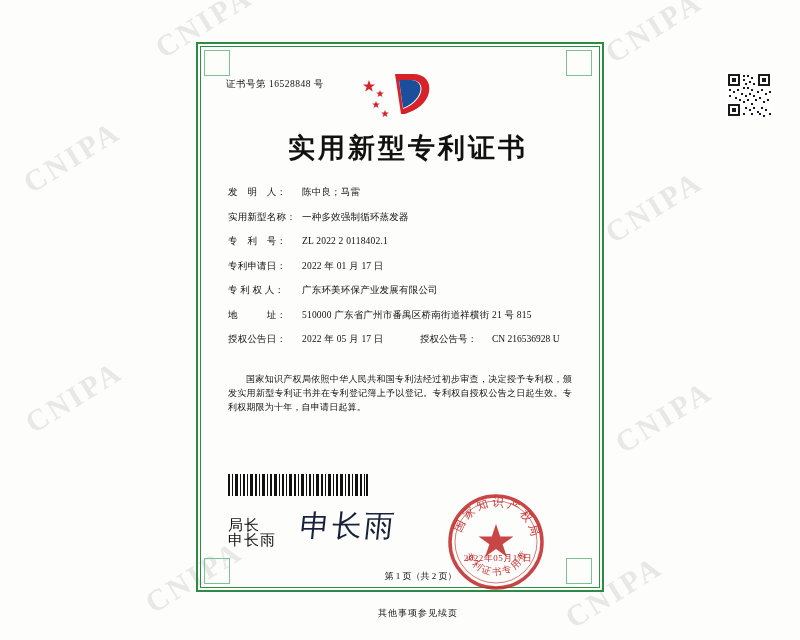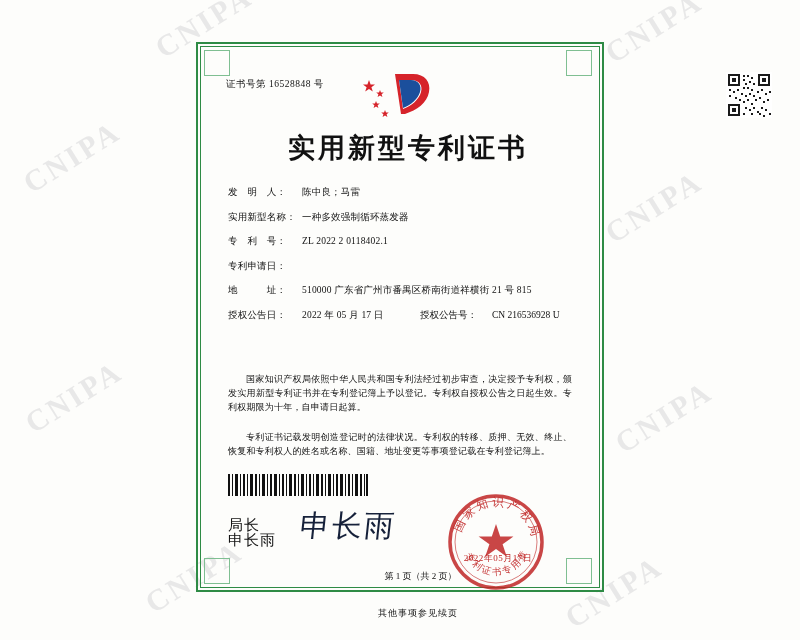--- a/index.html
+++ b/index.html
@@ -333,35 +333,39 @@
     <div class="frow">
       <div class="flabel">实用新型名称：</div>
       <div class="fval">一种多效强制循环蒸发器</div>
     </div>
     <div class="frow">
       <div class="flabel">专　利　号：</div>
       <div class="fval">ZL 2022 2 0118402.1</div>
     </div>
     <div class="frow">
       <div class="flabel">专利申请日：</div>
+      <div class="fval">2022 年 01 月 17 日</div>
+    </div>
+    <div class="frow">
+      <div class="flabel">专 利 权 人：</div>
+      <div class="fval">广东环美环保产业发展有限公司</div>
     </div>
     <div class="frow">
       <div class="flabel">地　　　址：</div>
       <div class="fval">510000  广东省广州市番禺区桥南街道祥横街 21 号 815</div>
     </div>
     <div class="frow frow-split">
       <div class="flabel">授权公告日：</div>
       <div class="fval">2022 年 05 月 17 日</div>
       <div class="flabel2">授权公告号：</div>
       <div class="fval2">CN 216536928 U</div>
     </div>
   </div>
 
   <div class="para p1">国家知识产权局依照中华人民共和国专利法经过初步审查，决定授予专利权，颁发实用新型专利证书并在专利登记簿上予以登记。专利权自授权公告之日起生效。专利权期限为十年，自申请日起算。</div>
-  <div class="para p2">专利证书记载发明创造登记时的法律状况。专利权的转移、质押、无效、终止、恢复和专利权人的姓名或名称、国籍、地址变更等事项登记载在专利登记簿上。</div>
 
   <div class="barcode">
     <svg viewBox="0 0 140 22" width="140" height="22" preserveAspectRatio="none">
       <g fill="#111">
         <rect x="0" y="0" width="2" height="22"></rect>
           <rect x="4" y="0" width="1" height="22"></rect>
         <rect x="7" y="0" width="3" height="22"></rect>
           <rect x="12" y="0" width="1" height="22"></rect>
         <rect x="15" y="0" width="2" height="22"></rect>
           <rect x="19" y="0" width="1" height="22"></rect>

